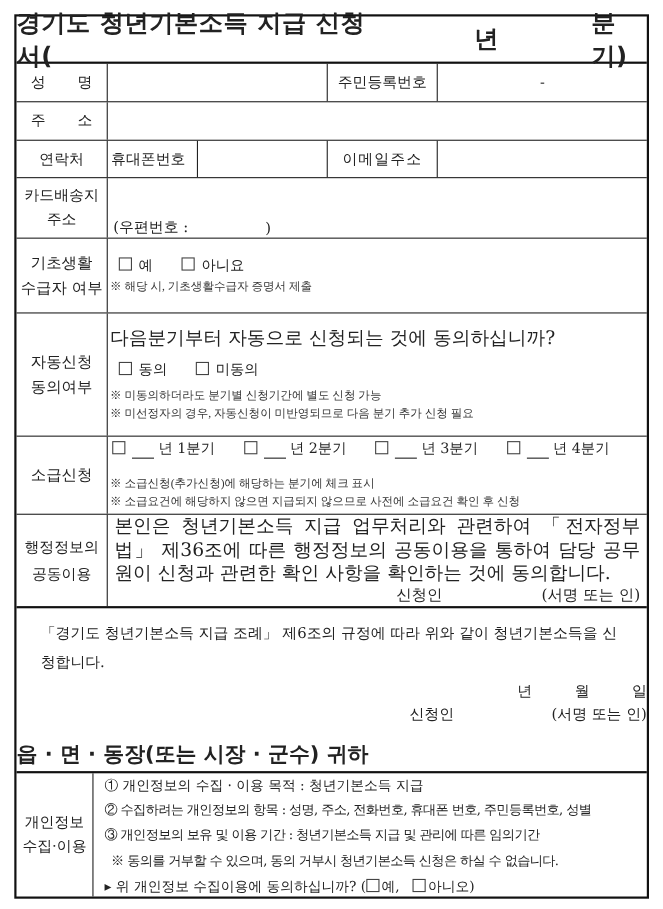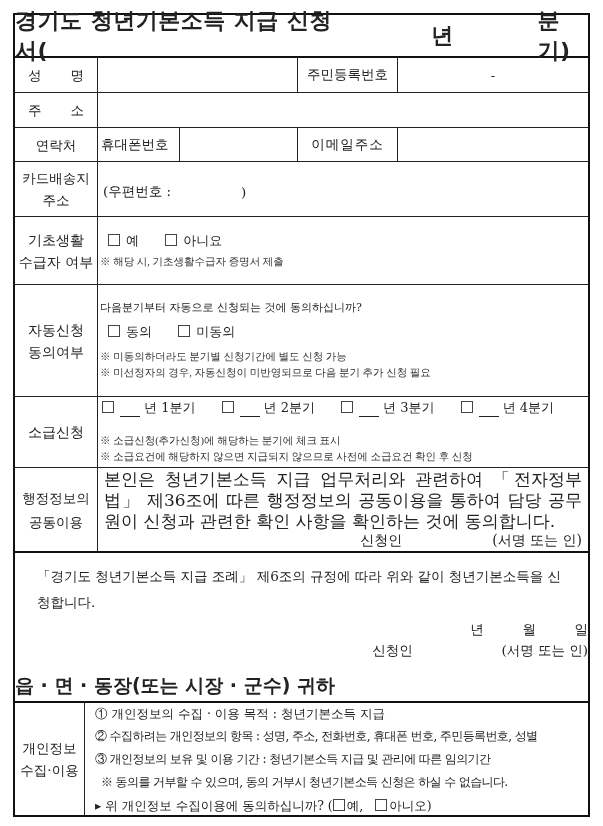--- a/index.html
+++ b/index.html
@@ -74,21 +74,21 @@
     <div class="cell" style="flex:0 0 118px"></div>
     <div class="cell" style="flex:0 0 100px;justify-content:center;font-size:13.5px;letter-spacing:1px">이메일주소</div>
     <div class="cell" style="flex:1"></div>
   </div>
 
   <div class="row" style="height:55px">
     <div class="cell label">
       <span>카드배송지</span>
       <span>주소</span>
     </div>
-    <div class="cell content" style="align-items:center;padding-top:6px;font-size:13.5px">
+    <div class="cell content" style="align-items:flex-end;padding-top:6px;font-size:13.5px">
       <span>(우편번호 :</span>
       <span style="display:inline-block;width:70px"></span>
       <span>)</span>
     </div>
   </div>
 
   <div class="row" style="height:68px">
     <div class="cell label" style="font-size:14px">
       <span>기초생활</span>
       <span>수급자 여부</span>
@@ -101,21 +101,21 @@
       <div class="note">※ 해당 시, 기초생활수급자 증명서 제출</div>
     </div>
   </div>
 
   <div class="row" style="height:112px">
     <div class="cell label" style="font-size:14px">
       <span>자동신청</span>
       <span>동의여부</span>
     </div>
     <div class="cell content col" style="padding-left:2px">
-      <div style="font-size:11px;margin-bottom:8px">다음분기부터 자동으로 신청되는 것에 동의하십니까?</div>
+      <div style="font-size:17px;margin-bottom:8px">다음분기부터 자동으로 신청되는 것에 동의하십니까?</div>
       <div style="padding-left:8px;margin-bottom:8px">
         <span class="opt"><span class="chk"></span><span>동의</span></span>
         <span class="opt"><span class="chk"></span><span>미동의</span></span>
       </div>
       <div class="note">※ 미동의하더라도 분기별 신청기간에 별도 신청 가능</div>
       <div class="note">※ 미선정자의 경우, 자동신청이 미반영되므로 다음 분기 추가 신청 필요</div>
     </div>
   </div>
 
   <div class="row" style="height:71px">

